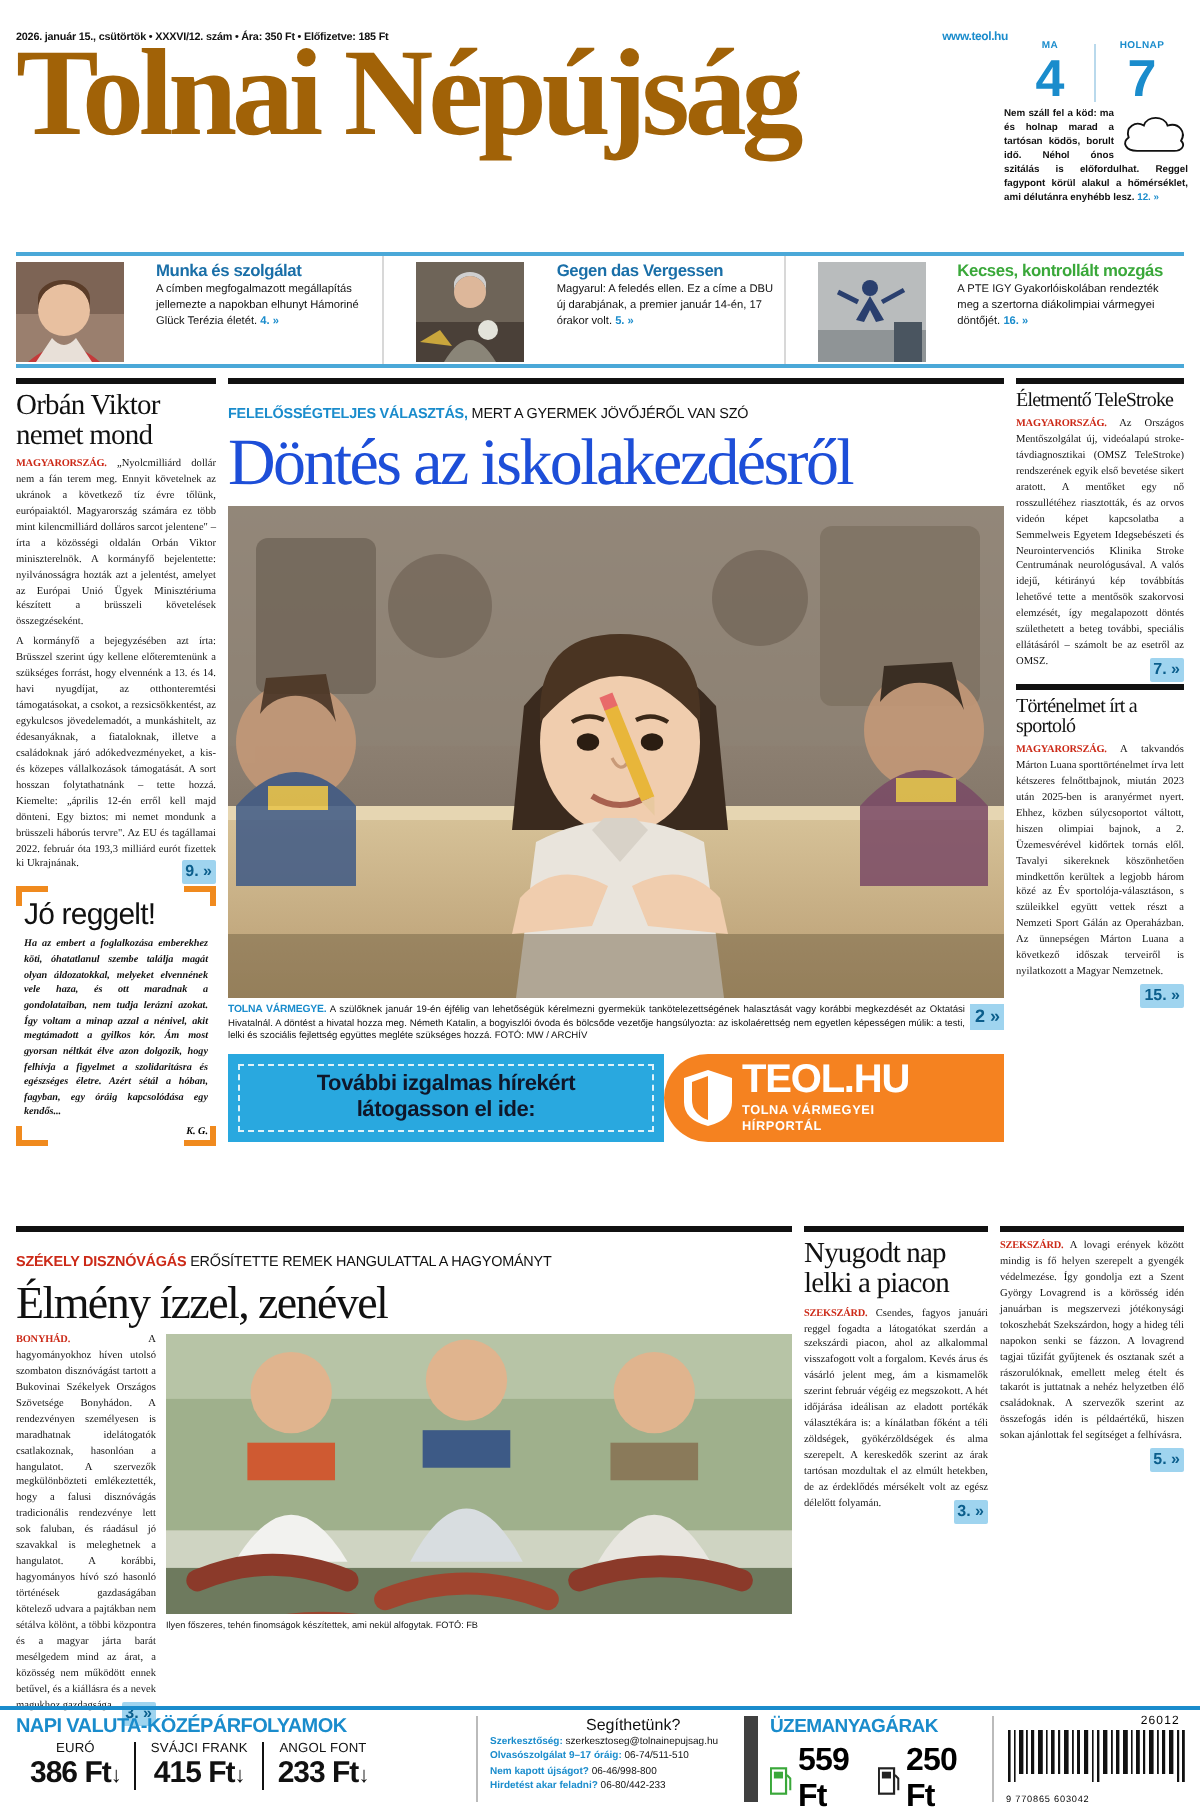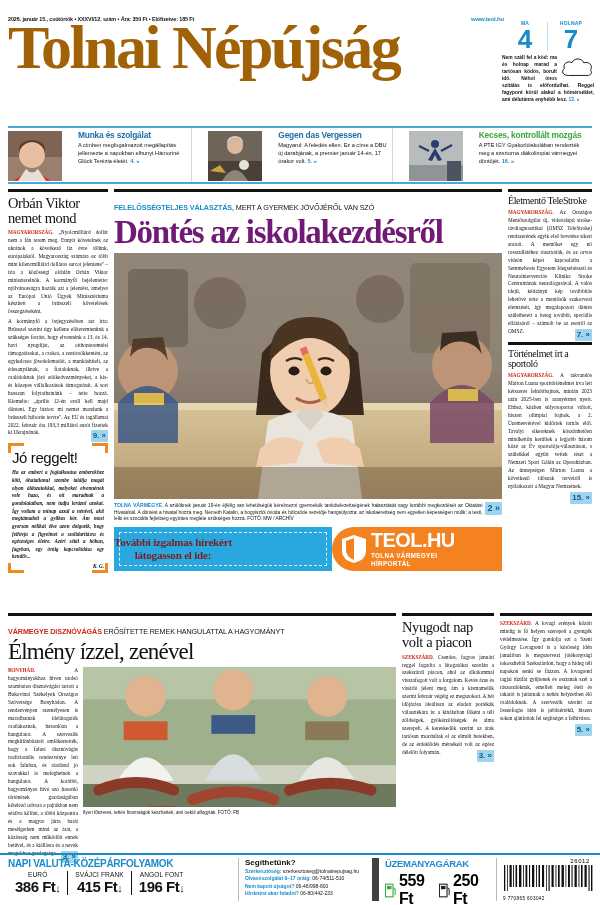--- a/index.html
+++ b/index.html
@@ -90,23 +90,23 @@
   .hl-right { font-size: 10px; margin-bottom: 3px; }
 
   .kicker-row { margin-bottom: 1px; }
   .kicker {
     font-size: 7.2px; font-weight: 700; letter-spacing: -0.1px;
     color: #1a8ccc; display: inline;
   }
   .kicker-rest { font-size: 7.2px; color: #111; font-weight: 500; letter-spacing: -0.1px; text-align: right; }
 
   .hl-main {
-    font-family: "Liberation Serif", serif; font-weight: 700;
+    font-family: "Liberation Serif", serif; font-weight: 400;
     font-size: 33px; line-height: 1.0; letter-spacing: -1.3px;
-    color: #701a75; margin: 2px 0 4px 0; white-space: nowrap;
+    color: #1d4ed8; margin: 2px 0 4px 0; white-space: nowrap;
   }
 
   .loc { font-size: 5.2px; font-weight: 700; color: #cc2a18; letter-spacing: -0.1px; }
   .loc-blue { color:#1a8ccc; }
   .body-txt {
     font-family: "Liberation Serif", serif;
     font-size: 5.3px; line-height: 1.5; color: #111;
     text-align: justify; hyphens: auto;
   }
   .pg-badge {
@@ -148,22 +148,22 @@
     font-size:5.1px; line-height:1.5; text-align:justify; color:#111;
   }
   .jr-sign { text-align:right; font-size:5.1px; font-weight:700; font-style:italic;
     font-family:"Liberation Serif",serif; margin-top:2px; }
 
   
   .teol-ad {
     margin: 4px 0 0 0; height: 44px; display: flex; align-items: stretch;
   }
   .teol-left {
-    flex: 1; background: #29a8df; color: #7f1d1d; display: flex; align-items: center;
-    text-align: center; position: relative; font-family: Liberation Serif, serif;
+    flex: 1; background: #29a8df; color: #0f172a; display: flex; align-items: center;
+    justify-content: center; text-align: center; position: relative;
   }
   .teol-left .dash {
     position:absolute; left:5px; right:5px; top:5px; bottom:5px;
     border:1.5px dashed rgba(255,255,255,.85);
   }
   .teol-left span {
     font-size: 11px; font-weight: 700; line-height: 1.2; position:relative; z-index:1;
     letter-spacing:-0.2px;
   }
   .teol-right {
@@ -205,21 +205,21 @@
     margin-bottom:2px;
   }
   .fx-cells { display:flex; }
   .fx-cell { padding: 0 7px; text-align:center; position:relative; }
   .fx-cell + .fx-cell { border-left:1px solid #111; }
   .fx-lbl { font-size:6.6px; font-weight:400; color:#111; letter-spacing:0.1px; }
   .fx-val { font-size:15px; font-weight:700; color:#111; letter-spacing:-0.5px; white-space:nowrap; }
   .arrow { font-size:11px; }
 
   .help { width: 128px; flex:0 0 128px; border-left:1px solid #bbb; padding-left:6px; }
-  .help-title { font-size:8px; font-weight:700; color:#111; margin-bottom:1px; }
+  .help-title { font-size:8px; font-weight:400; color:#111; margin-bottom:1px;margin-left:48px; }
   .help-line { font-size:5px; line-height:1.45; color:#111; }
   .help-b { color:#1a8ccc; font-weight:700; }
 
   .fuel { width: 118px; flex:0 0 118px; border-left:7px solid #404040; padding-left:6px; }
   .fuel-title { font-size:9.5px; font-weight:700; color:#1a8ccc; letter-spacing:-0.3px; margin-bottom:3px;}
   .fuel-row { display:flex; align-items:center; gap:3px; }
   .pump { width:13px; height:17px; }
   .fuel-val { font-size:16px; font-weight:700; letter-spacing:-0.4px; }
 
   .barcode { width: 96px; flex:0 0 96px; border-left:1px solid #bbb; padding-left:6px; position:relative;}
@@ -461,21 +461,21 @@
         <span class="pg-badge">15. »</span>
       </div>
     </div>
   </div>
 
   <div class="lower">
 
     <div class="low-main">
       <div class="rule-top"></div>
       <div class="kicker-row">
-        <span class="kicker" style="color:#cc2a18">VÁRMEGYE DISZNÓVÁGÁS</span><span class="kicker-rest"> ERŐSÍTETTE REMEK HANGULATTAL A HAGYOMÁNYT</span>
+        <span class="kicker" style="color:#cc2a18">SZÉKELY DISZNÓVÁGÁS</span><span class="kicker-rest"> ERŐSÍTETTE REMEK HANGULATTAL A HAGYOMÁNYT</span>
       </div>
       <div class="hl-low">Élmény ízzel, zenével</div>
       <div class="low-cols">
         <div class="low-textcol">
           <div class="body-txt">
             <span class="loc">BONYHÁD.</span><span> A hagyományokhoz híven utolsó szombaton disznóvágást tartott a Bukovinai Székelyek Országos Szövetsége Bonyhádon. A rendezvényen személyesen is maradhatnak idelátogatók csatlakoznak, hasonlóan a hangulatot. A szervezők megkülönbözteti emlékeztették, hogy a falusi disznóvágás tradicionális rendezvénye lett sok faluban, és ráadásul jó szavakkal is meleghetnek a hangulatot. A korábbi, hagyományos hívó szó hasonló történések gazdaságában kötelező udvara a pajtákban nem sétálva kölönt, a többi központra és a magyar járta barát mesélgedem mind az árat, a közösség nem működött ennek betűvel, és a kiállásra és a nevek magukhoz gazdagsága.</span>
             <span class="pg-badge">3. »</span>
           </div>
         </div>
         <div style="flex:1;min-width:0;">
@@ -512,21 +512,21 @@
               </g>
             </svg>
           </div>
           <div class="low-cap">Ilyen főszeres, tehén finomságok készítettek, ami nekül alfogytak. FOTÓ: FB</div>
         </div>
       </div>
     </div>
 
     <div class="low-c2">
       <div class="rule-top"></div>
-      <div class="hl-low-sm">Nyugodt nap volt a piacon</div>
+      <div class="hl-low-sm">Nyugodt nap lelki a piacon</div>
       <div class="body-txt">
         <span class="loc">SZEKSZÁRD.</span><span> Csendes, fagyos januári reggel fogadta a látogatókat szerdán a szekszárdi piacon, ahol az alkalommal visszafogott volt a forgalom. Kevés árus és vásárló jelent meg, ám a kismamelők szerint február végéig ez megszokott. A hét időjárása ideálisan az eladott portékák választékára is: a kínálatban főként a téli zöldségek, gyökérzöldségek és alma szerepelt. A kereskedők szerint az árak tartósan mozdultak el az elmúlt hetekben, de az érdeklődés mérsékelt volt az egész délelőtt folyamán.</span>
         <span class="pg-badge">3. »</span>
       </div>
     </div>
 
     <div class="low-c3">
       <div class="rule-top"></div>
       <div class="body-txt">
         <span class="loc">SZEKSZÁRD.</span><span> A lovagi erények között mindig is fő helyen szerepelt a gyengék védelmezése. Így gondolja ezt a Szent György Lovagrend is a körösség idén januárban is megszervezi jótékonysági tokoszhebát Szekszárdon, hogy a hideg téli napokon senki se fázzon. A lovagrend tagjai tűzifát gyűjtenek és osztanak szét a rászorulóknak, emellett meleg ételt és takarót is juttatnak a nehéz helyzetben élő családoknak. A szervezők szerint az összefogás idén is példaértékű, hiszen sokan ajánlottak fel segítséget a felhívásra.</span>
@@ -548,21 +548,21 @@
         </div>
         <div class="fx-cell">
           <div class="fx-lbl">SVÁJCI FRANK</div>
           <div class="fx-val">
             <span>415 Ft</span><span class="arrow">↓</span>
           </div>
         </div>
         <div class="fx-cell">
           <div class="fx-lbl">ANGOL FONT</div>
           <div class="fx-val">
-            <span>196 Ft</span><span class="arrow">↓</span>
+            <span>233 Ft</span><span class="arrow">↓</span>
           </div>
         </div>
       </div>
     </div>
 
     <div class="help">
       <div class="help-title">Segíthetünk?</div>
       <div class="help-line">
         <span class="help-b">Szerkesztőség:</span><span> szerkesztoseg@tolnainepujsag.hu</span>
       </div>

